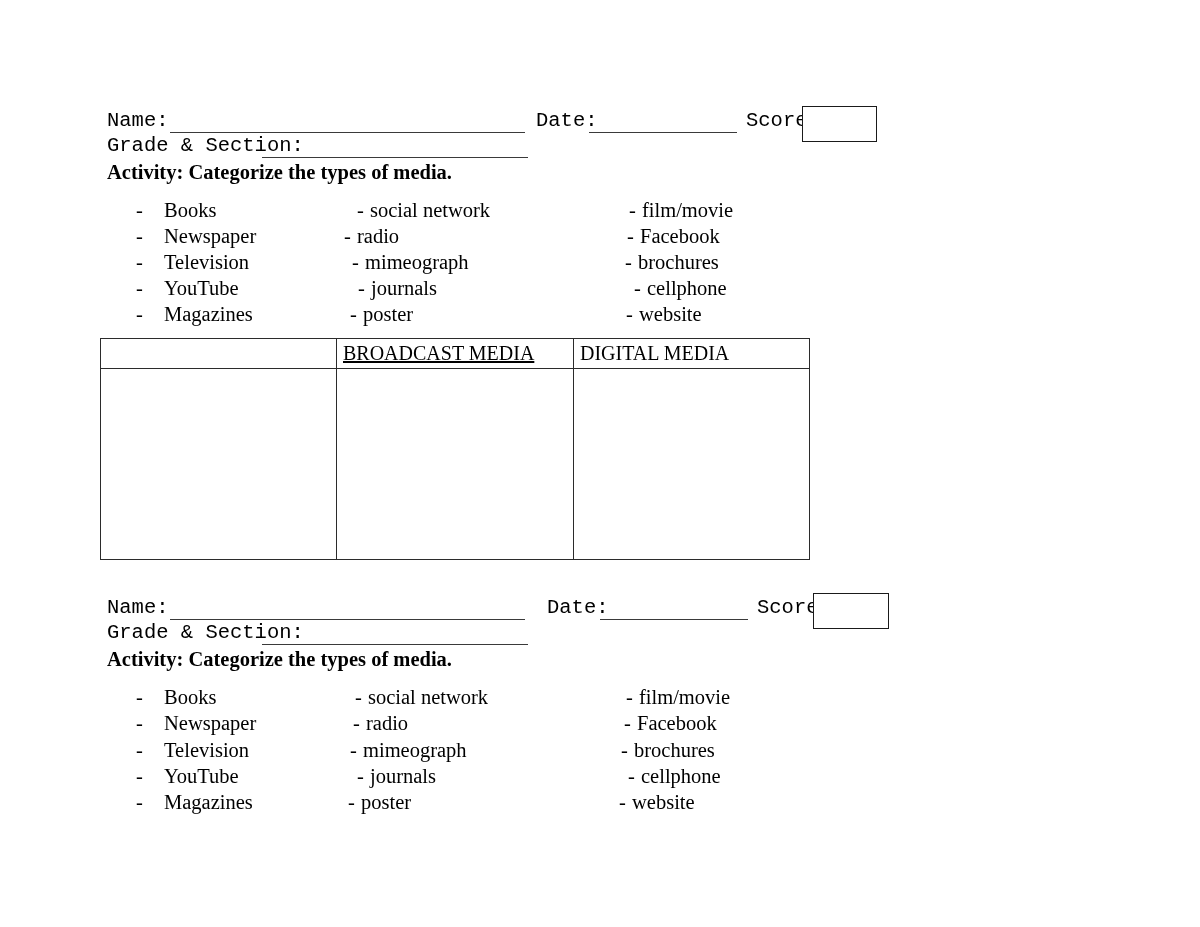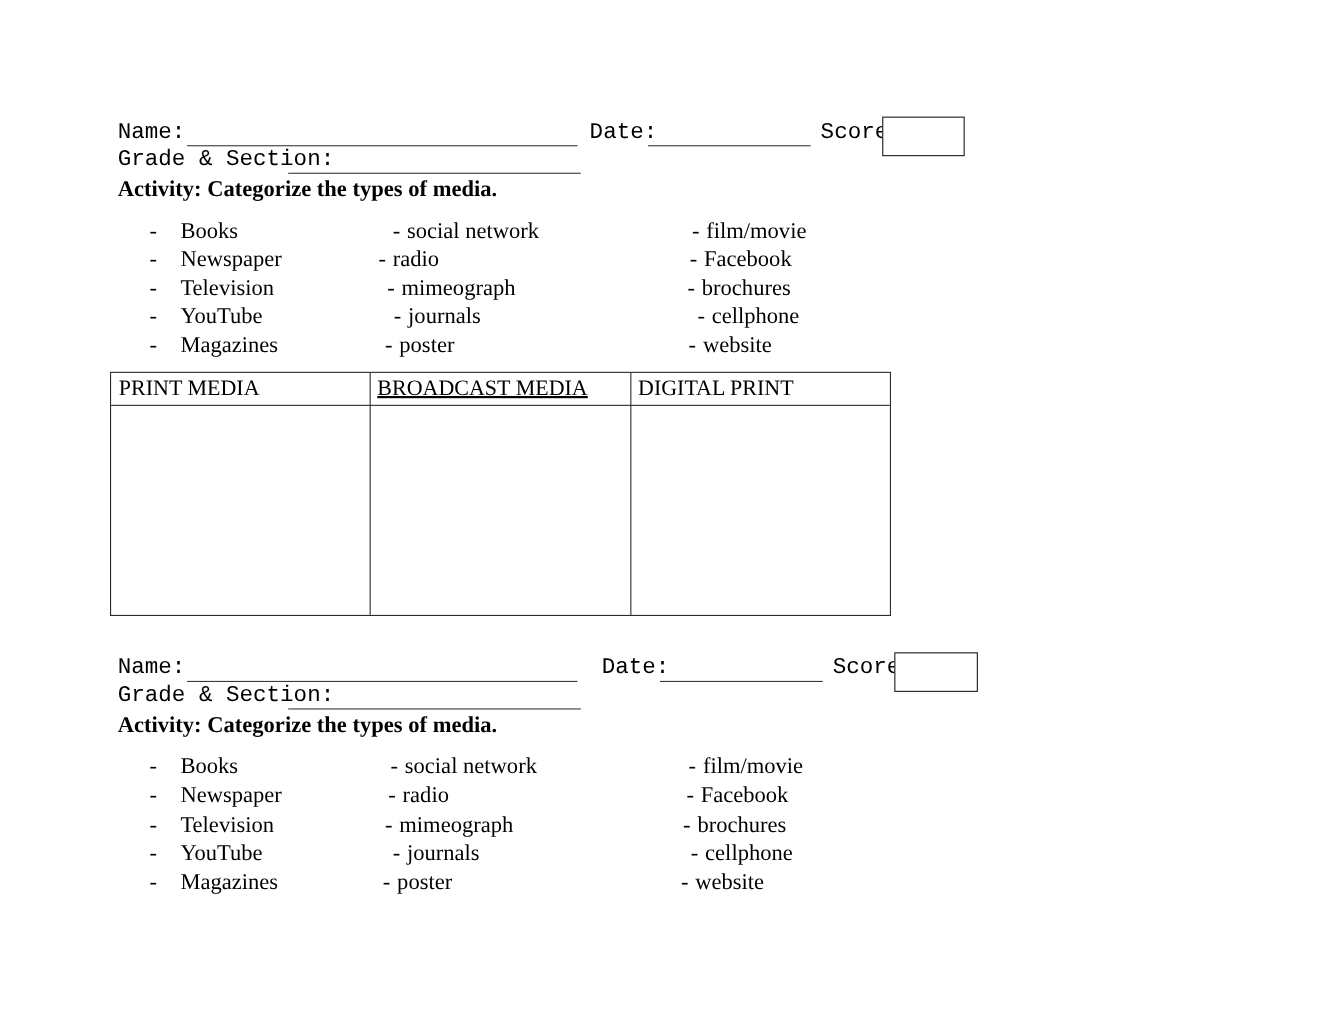--- a/index.html
+++ b/index.html
@@ -176,28 +176,25 @@
       <span class="wb-dash" style="left:634px; top:78px;">-</span>
       <span class="wb-item" style="left:647px; top:78px;">cellphone</span>
       <span class="wb-dash" style="left:626px; top:104px;">-</span>
       <span class="wb-item" style="left:639px; top:104px;">website</span>
     </div>
 
     <div class="cat-table" style="left:100px; top:338px; width:710px; height:222px;">
 
       <div class="cat-header-row"></div>
 
-      <div class="cat-head" style="left:0; width:235px;">
-        <span class="cat-head-text">PRINT MEDIA</span>
-      </div>
       <div class="cat-head" style="left:235px; width:237px;text-decoration:underline;">
         <span class="cat-head-text">BROADCAST MEDIA</span>
       </div>
       <div class="cat-head" style="left:472px; width:236px;">
-        <span class="cat-head-text">DIGITAL PRINT</span>
+        <span class="cat-head-text">DIGITAL MEDIA</span>
       </div>
 
       <div class="cat-vline" style="left:235px;"></div>
       <div class="cat-vline" style="left:472px;"></div>
 
       <div class="cat-cell" style="left:0; top:30px; width:235px; height:189px;"></div>
       <div class="cat-cell" style="left:235px; top:30px; width:237px; height:189px;"></div>
       <div class="cat-cell" style="left:472px; top:30px; width:236px; height:189px;"></div>
     </div>
   </div>

